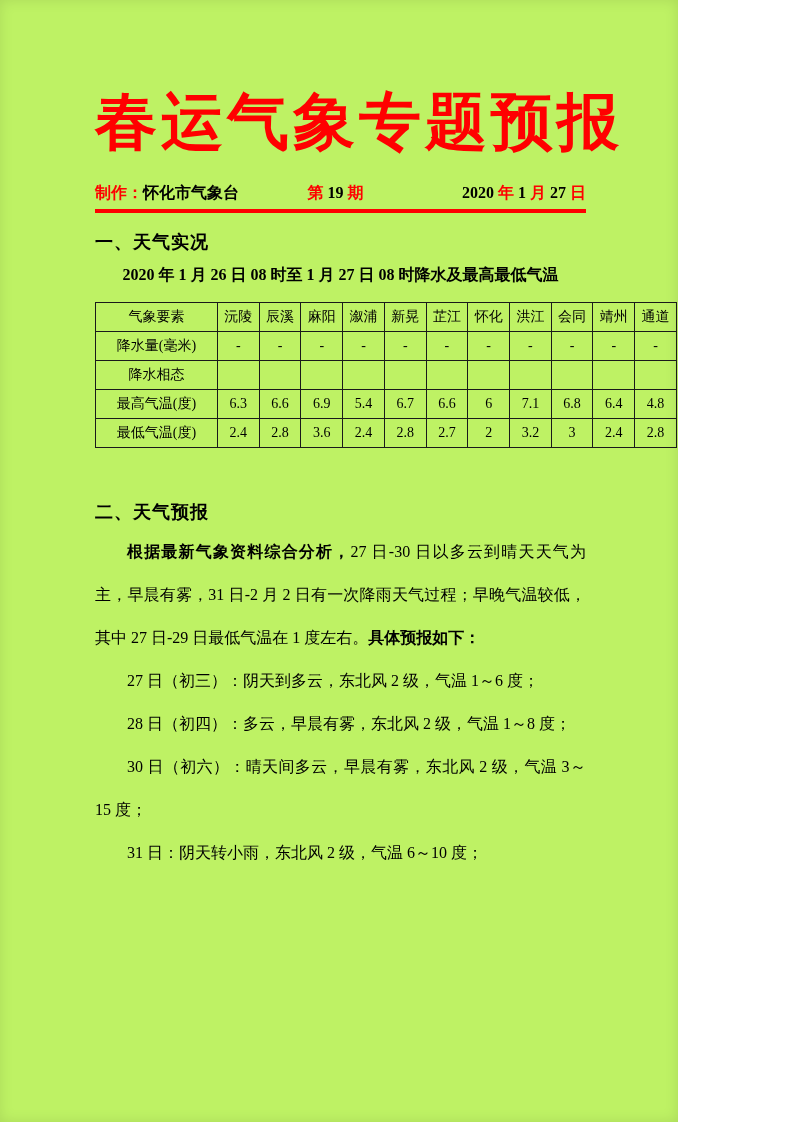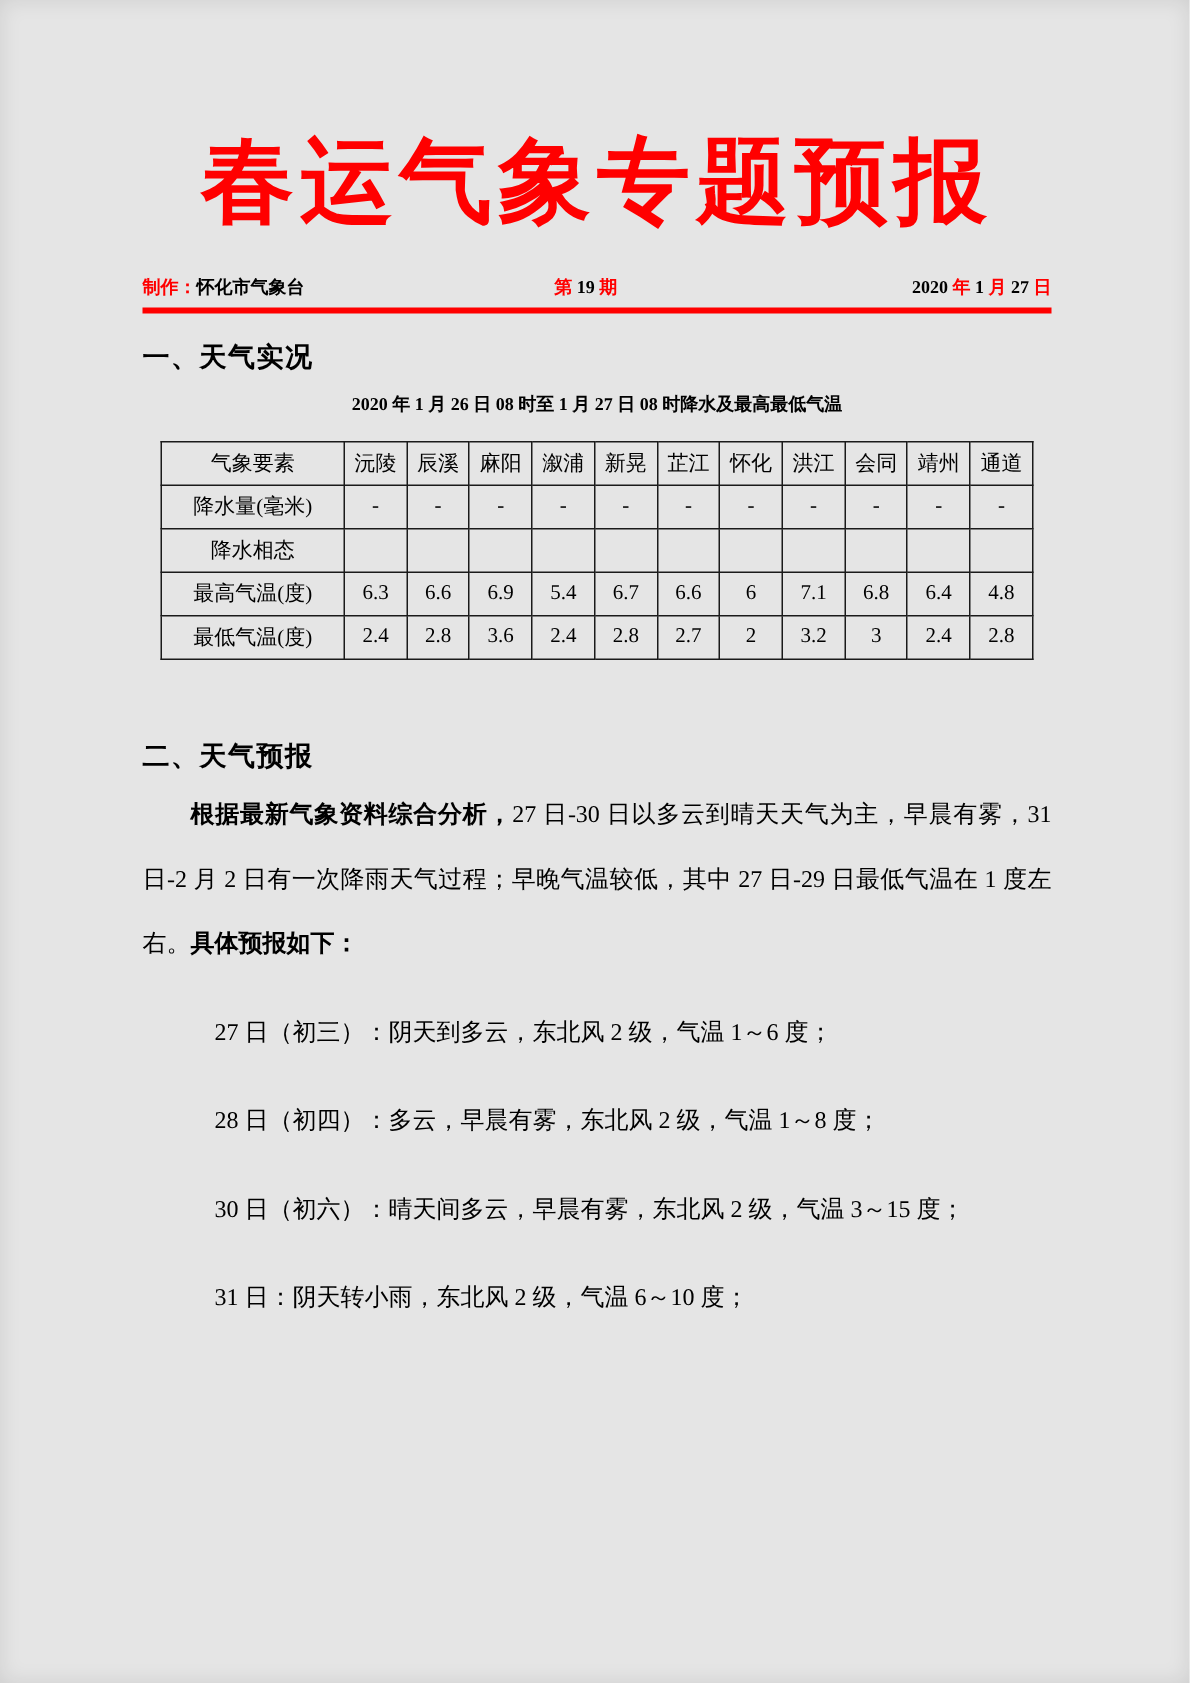--- a/index.html
+++ b/index.html
@@ -6,60 +6,60 @@
   * { margin: 0; padding: 0; box-sizing: border-box; }
   html, body { background: #ffffff; }
   body {
     width: 793px; height: 1122px;
     font-family: "Liberation Serif", serif;
     color: var(--ink);
     position: relative;
     overflow: hidden;
   }
   .page {
-    width: 793px; height: 1122px;
-    background: #e5e5e5;
+    width: 678px; height: 1122px;
+    background: #bef264;
     box-shadow: inset 0 0 14px rgba(0,0,0,0.10);
     padding: 88px 92px 0 95px;
   }
   .doc-title {
     text-align: center;
     color: var(--red);
     font-size: 62px;
     font-weight: 700;
     letter-spacing: 4px;
     line-height: 1.12;
     white-space: nowrap;
   }
   .meta-row {
     margin-top: 26px;
     display: flex;
     justify-content: space-between;
     align-items: baseline;
-    font-size: 12px;
+    font-size: 16px;
     font-weight: 700;
     white-space: nowrap;
   }
   .red { color: var(--red); }
   .meta-issue { margin-left: -30px; }
   .red-divider {
     margin-top: 5px;
     border-top: 4px solid var(--red);
     height: 0;
   }
   .section-heading {
     margin-top: 17px;
     font-size: 18px;
     font-weight: 700;
     letter-spacing: 1px;
   }
   .table-title {
     margin-top: 11px;
     text-align: center;
-    font-size: 12px;
+    font-size: 16px;
     font-weight: 700;
   }
   table.weather-table {
     margin: 16px auto 0;
     border-collapse: collapse;
     width: 582px;
     table-layout: fixed;
   }
   table.weather-table th, table.weather-table td {
     border: 1px solid var(--border);
@@ -73,21 +73,21 @@
     white-space: nowrap;
   }
   .section2 { margin-top: 52px; }
   .body-text {
     font-size: 16px;
     line-height: 43px;
     text-align: justify;
     text-indent: 2em;
   }
   .para { margin-top: 6px; }
-  .forecast-items p { margin: 16px; }
+  .forecast-items p { margin: 0; }
   b { font-weight: 700; }
 </style>
 </head>
 <body>
 
 <div class="page">
 
   <div class="doc-title">春运气象专题预报</div>
 
   <div class="meta-row">

